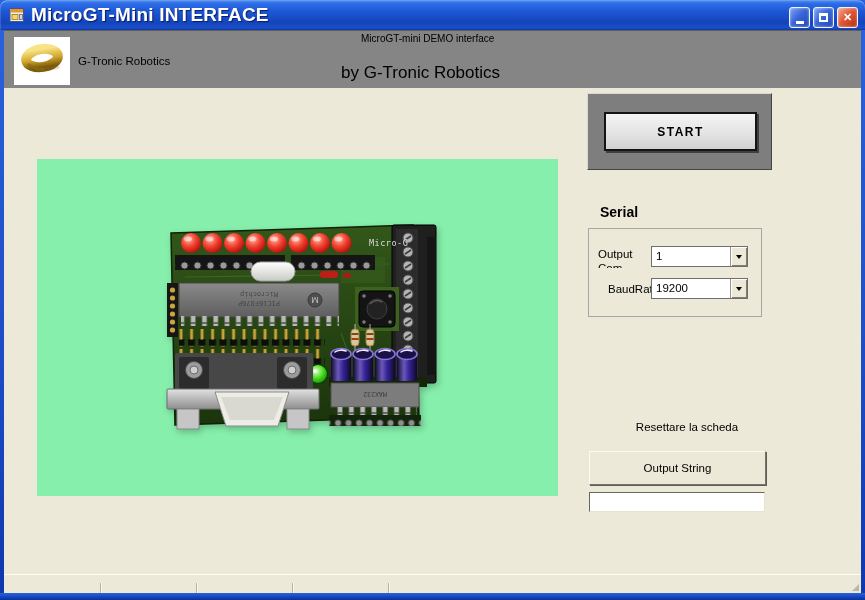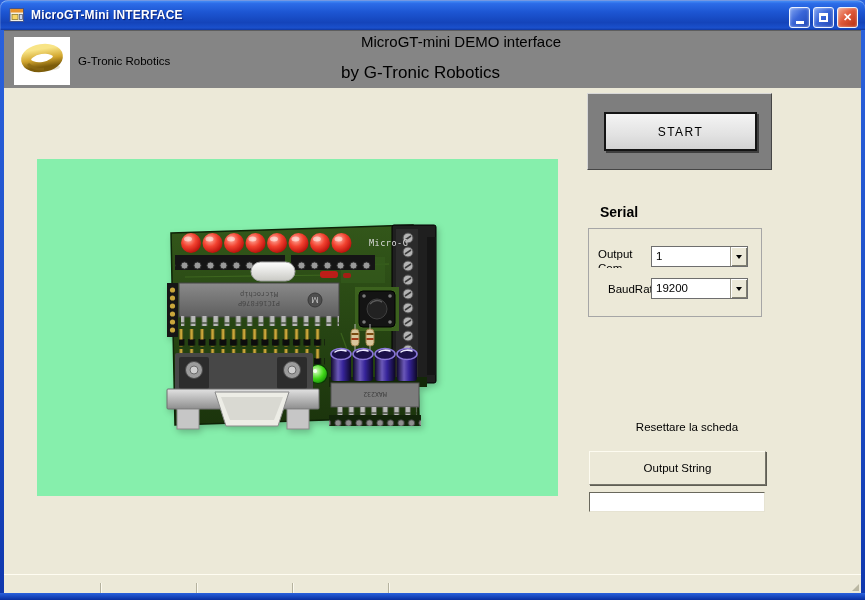--- a/index.html
+++ b/index.html
@@ -14,21 +14,21 @@
   
   .titlebar {
     position:absolute; left:0; top:0; width:865px; height:30px;
     border-radius:8px 8px 0 0;
     background:linear-gradient(180deg,#1e4fc4 0%,#3f85f2 5%,#2c6ce8 12%,#1d56d3 40%,#1444ba 75%,#1a50cc 93%,#10379f 100%);
     box-shadow: inset 0 1px 0 rgba(255,255,255,.35), inset 1px 0 0 rgba(255,255,255,.15);
     display:flex; align-items:center;
   }
   .app-icon { width:16px; height:16px; margin-left:9px; flex:0 0 auto; }
   .title-text {
-    color:#fff; font-weight:bold; font-size:12px; margin-left:6px;
+    color:#fff; font-weight:bold; font-size:19px; margin-left:6px;
     text-shadow:1px 1px 1px rgba(0,0,60,.65); letter-spacing:.2px;
   }
   .win-buttons { position:absolute; right:7px; top:7px; display:flex; gap:3px; }
   .win-btn {
     width:21px; height:21px; border-radius:3px; border:1px solid #eef4ff;
     display:flex; align-items:center; justify-content:center;
     color:#fff; font-size:11px; font-weight:bold; cursor:default;
     background:linear-gradient(135deg,#7fa3f2 0%,#3a66d8 45%,#1f46b6 100%);
     box-shadow: inset 0 0 3px rgba(255,255,255,.55);
   }
@@ -36,41 +36,41 @@
   .min-glyph { width:8px; height:3px; background:#fff; margin-top:9px; }
   .max-glyph { width:9px; height:9px; border:2px solid #fff; border-top-width:3px; }
 
   
   .header {
     position:absolute; left:4px; top:30px; width:857px; height:58px;
     background:#858585; border-top:1px solid #5e5e5e;
   }
   .logo-box { position:absolute; left:10px; top:6px; width:56px; height:48px; background:#fff; }
   .brand-label { position:absolute; left:74px; top:24px; font-size:11.5px; color:#000; }
-  .demo-title { position:absolute; left:357px; top:2px; font-size:15px; color:#000; }
+  .demo-title { position:absolute; left:357px; top:2px; font-size:10px; color:#000; }
   .demo-subtitle { position:absolute; left:337px; top:32px; font-size:17px; color:#000; }
 
   
   .client { position:absolute; left:4px; top:88px; width:857px; height:505px; background:#ece9d8; }
 
   .panel-white { position:absolute; left:37px; top:159px; width:521px; height:337px; background:#86efac; }
   .board-svg { position:absolute; left:128px; top:54px; width:284px; height:220px;
                filter:drop-shadow(2px 3px 3px rgba(0,0,0,.22)); }
 
   
   .start-panel {
     position:absolute; left:587px; top:93px; width:185px; height:77px;
     background:#7e7e7e; border:1px solid; border-color:#d8d8d8 #454545 #454545 #d8d8d8;
   }
   .start-button {
     position:absolute; left:16px; top:18px; width:153px; height:39px;
     background:linear-gradient(180deg,#f4f4f4 0%,#e2e2e2 60%,#d2d2d2 100%);
     border:2px solid #141414; box-shadow:2px 2px 0 rgba(0,0,0,.5);
     display:flex; align-items:center; justify-content:center;
-    font-size:12px; letter-spacing:1.5px; color:#000; cursor:default;
+    font-size:12px; letter-spacing:1.5px; color:#000; cursor:default;font-weight:bold;
   }
 
   
   .serial-group { position:absolute; left:588px; top:228px; width:174px; height:89px; border:1px solid #a6a6a6; }
   .serial-legend { position:absolute; left:596px; top:204px; background:#ece9d8; padding:0 4px; font-size:14px;font-weight:bold; }
   .field-label { position:absolute; font-size:11.5px; color:#000; }
   .label-clip { position:absolute; font-size:11.5px; color:#000; height:5px; overflow:hidden; line-height:11px; }
   .combo {
     position:absolute; width:97px; height:21px; background:#fff;
     border:1px solid #6e6e6e; display:flex; cursor:default;

